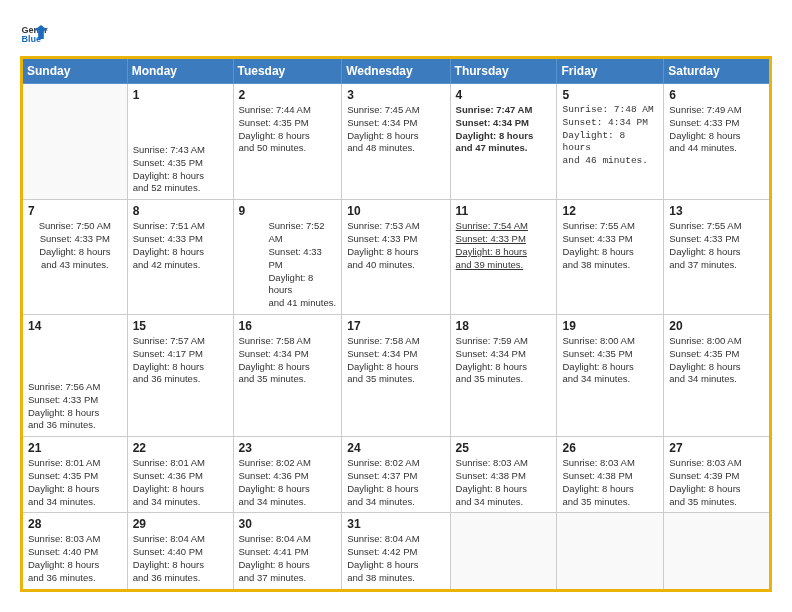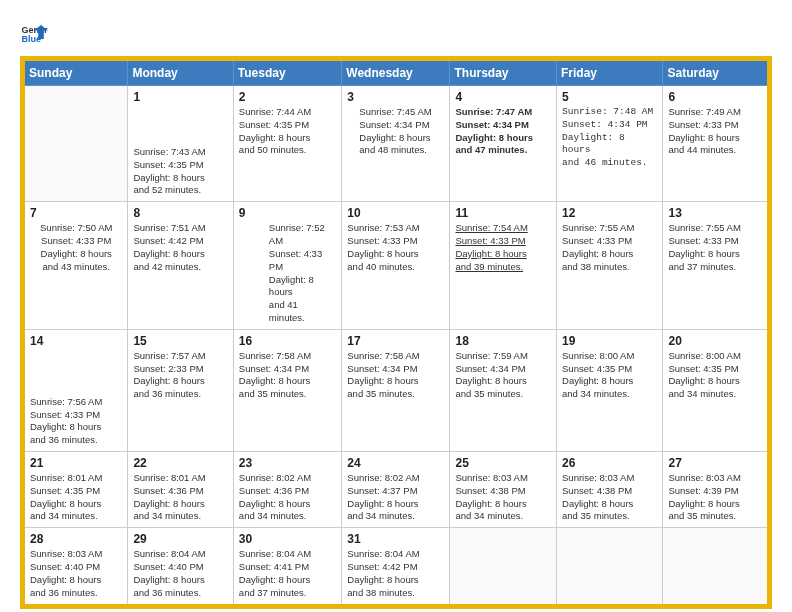--- a/index.html
+++ b/index.html
@@ -42,21 +42,21 @@
       line-height: 1.1;
     }
     .location {
       font-size: 13px;
       color: #444;
       margin-top: 2px;
     }
     .calendar {
       width: 100%;
       border-collapse: collapse;
-      border: 5px solid #eab308;
+      border: 3px solid #eab308;
     }
     .calendar th {
       background: #3d7bbf;
       color: #fff;
       font-size: 12px;
       font-weight: bold;
       padding: 5px 4px;
       text-align: left;
       border: 1px solid #5a93ce;
     }
@@ -128,21 +128,21 @@
           </td>
           <td>
             <span class="day-num">2</span>
             <div class="day-info" style="white-space: pre-line;">Sunrise: 7:44 AM
 Sunset: 4:35 PM
 Daylight: 8 hours
 and 50 minutes.</div>
           </td>
           <td>
             <span class="day-num">3</span>
-            <div class="day-info" style="white-space: pre-line; margin-left: 12px;">Sunrise: 7:45 AM
+            <div class="day-info" style="white-space: pre-line;">Sunrise: 7:45 AM
 Sunset: 4:34 PM
 Daylight: 8 hours
 and 48 minutes.</div>
           </td>
           <td>
             <span class="day-num">4</span>
             <div class="day-info" style="white-space: pre-line; font-weight: bold;">Sunrise: 7:47 AM
 Sunset: 4:34 PM
 Daylight: 8 hours
 and 47 minutes.</div>
@@ -166,21 +166,21 @@
           <td>
             <span class="day-num">7</span>
             <div class="day-info" style="white-space: pre-line; text-align: center;">Sunrise: 7:50 AM
 Sunset: 4:33 PM
 Daylight: 8 hours
 and 43 minutes.</div>
           </td>
           <td>
             <span class="day-num">8</span>
             <div class="day-info" style="white-space: pre-line;">Sunrise: 7:51 AM
-Sunset: 4:42 PM
+Sunset: 4:33 PM
 Daylight: 8 hours
 and 42 minutes.</div>
           </td>
           <td>
             <span class="day-num">9</span>
             <div class="day-info" style="white-space: pre-line; margin-left: 30px;">Sunrise: 7:52 AM
 Sunset: 4:33 PM
 Daylight: 8 hours
 and 41 minutes.</div>
           </td>
@@ -217,21 +217,21 @@
           <td>
             <span class="day-num">14</span>
             <div class="day-info" style="white-space: pre-line; margin-top: 48px;">Sunrise: 7:56 AM
 Sunset: 4:33 PM
 Daylight: 8 hours
 and 36 minutes.</div>
           </td>
           <td>
             <span class="day-num">15</span>
             <div class="day-info" style="white-space: pre-line;">Sunrise: 7:57 AM
-Sunset: 2:33 PM
+Sunset: 4:17 PM
 Daylight: 8 hours
 and 36 minutes.</div>
           </td>
           <td>
             <span class="day-num">16</span>
             <div class="day-info" style="white-space: pre-line;">Sunrise: 7:58 AM
 Sunset: 4:34 PM
 Daylight: 8 hours
 and 35 minutes.</div>
           </td>

